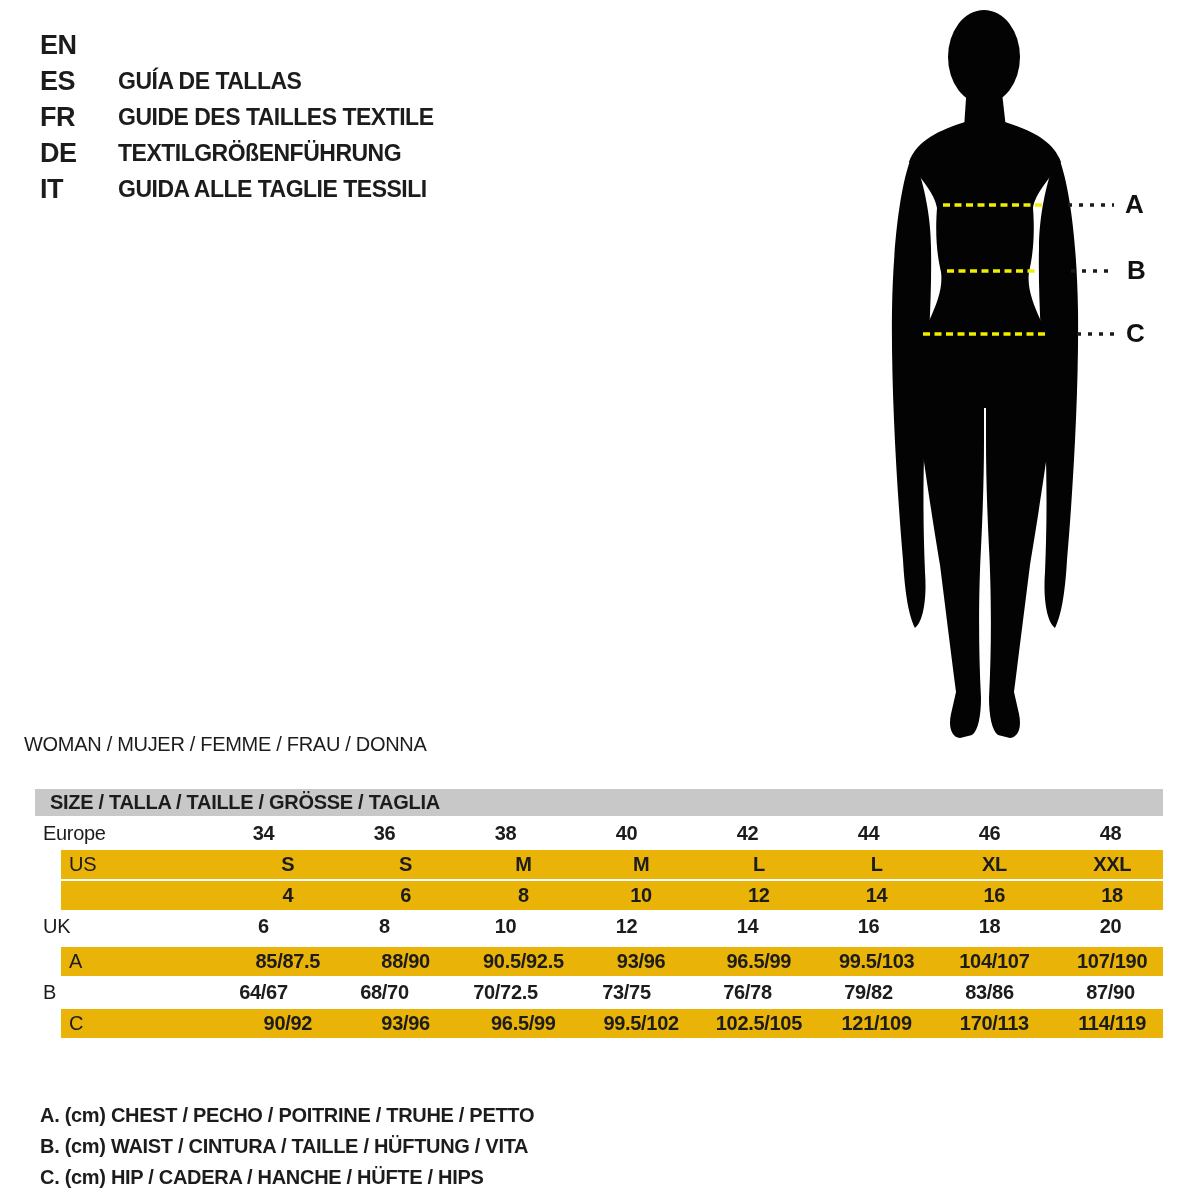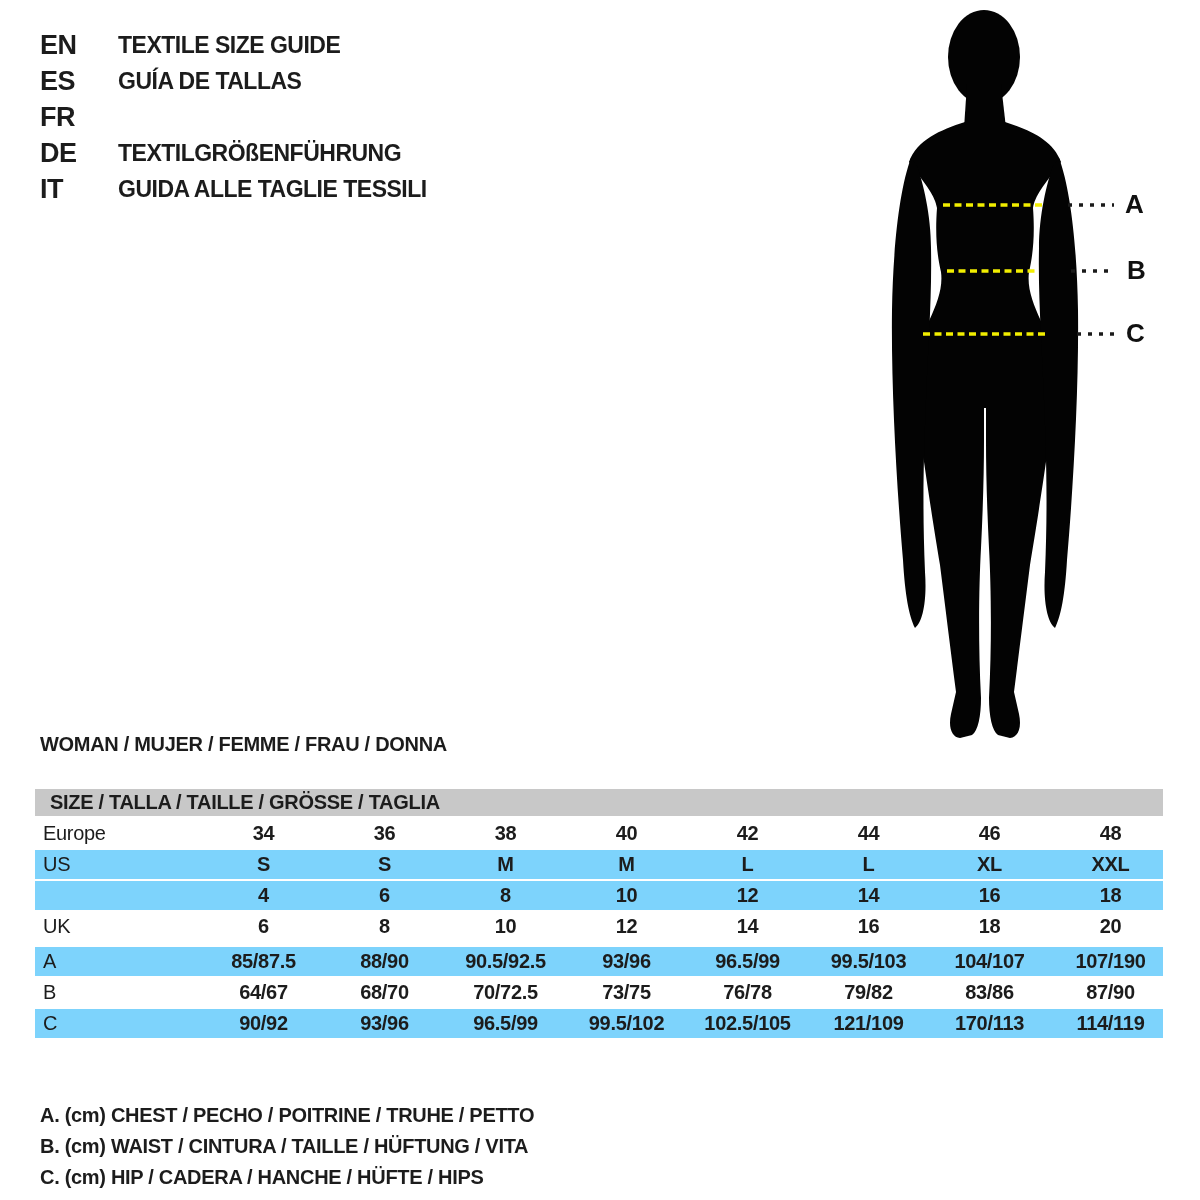--- a/index.html
+++ b/index.html
@@ -26,61 +26,61 @@
   .figure-svg { position: absolute; left: 855px; top: 0; }
   .yline { fill: none; stroke-width: 3.5; stroke-dasharray: 7 4.5; }
   .dline { fill: none; stroke-width: 3.5; stroke-dasharray: 4 7; }
   .mlabel {
     position: absolute; font-size: 26px; font-weight: bold; color: #111;
     width: 40px; text-align: left;
   }
 
   
   .section-title {
-    position: absolute; left: 40px; top: 733px;
-    font-size: 20px; font-weight: bold; letter-spacing: -0.3px; white-space: nowrap;
+    position: absolute; left: 24px; top: 733px;
+    font-size: 20px; font-weight: normal; letter-spacing: -0.3px; white-space: nowrap;
   }
 
   
   .size-table { position: absolute; left: 35px; top: 789px; width: 1128px; }
   .table-header {
     height: 27px; line-height: 27px; background: #c8c8c8;
     font-size: 20px; font-weight: bold; letter-spacing: -0.3px;
     padding-left: 15px; margin-bottom: 3px;
   }
   .trow {
     display: flex; height: 29px; line-height: 29px; margin-bottom: 2px;
     font-size: 20px; letter-spacing: -0.3px; gap: 16px;
   }
-  .trow.shaded { background: #7dd3fc; }
+  .trow.shaded { background: #eab308; margin-left: 26px; }
   .trow.gap-before { margin-top: 6px; }
   .cl { width: 160px; padding-left: 8px; text-align: left; }
   .cv { flex: 1 1 0; text-align: center; font-weight: bold; }
 
   
   .legend { position: absolute; left: 40px; top: 1100px; }
   .legend-line {
     height: 31px; line-height: 31px; font-size: 20px; font-weight: bold;
     letter-spacing: -0.3px; white-space: nowrap;
   }
 </style>
 </head>
 <body>
 
 <div class="lang-list">
   <div class="lang-row">
     <div class="lang-code">EN</div>
-    <div class="lang-label">TEXTILE SIZE GUIDE</div>
   </div>
   <div class="lang-row">
     <div class="lang-code">ES</div>
     <div class="lang-label">GUÍA DE TALLAS</div>
   </div>
   <div class="lang-row">
     <div class="lang-code">FR</div>
+    <div class="lang-label">GUIDE DES TAILLES TEXTILE</div>
   </div>
   <div class="lang-row">
     <div class="lang-code">DE</div>
     <div class="lang-label">TEXTILGRÖßENFÜHRUNG</div>
   </div>
   <div class="lang-row">
     <div class="lang-code">IT</div>
     <div class="lang-label">GUIDA ALLE TAGLIE TESSILI</div>
   </div>
 </div>

